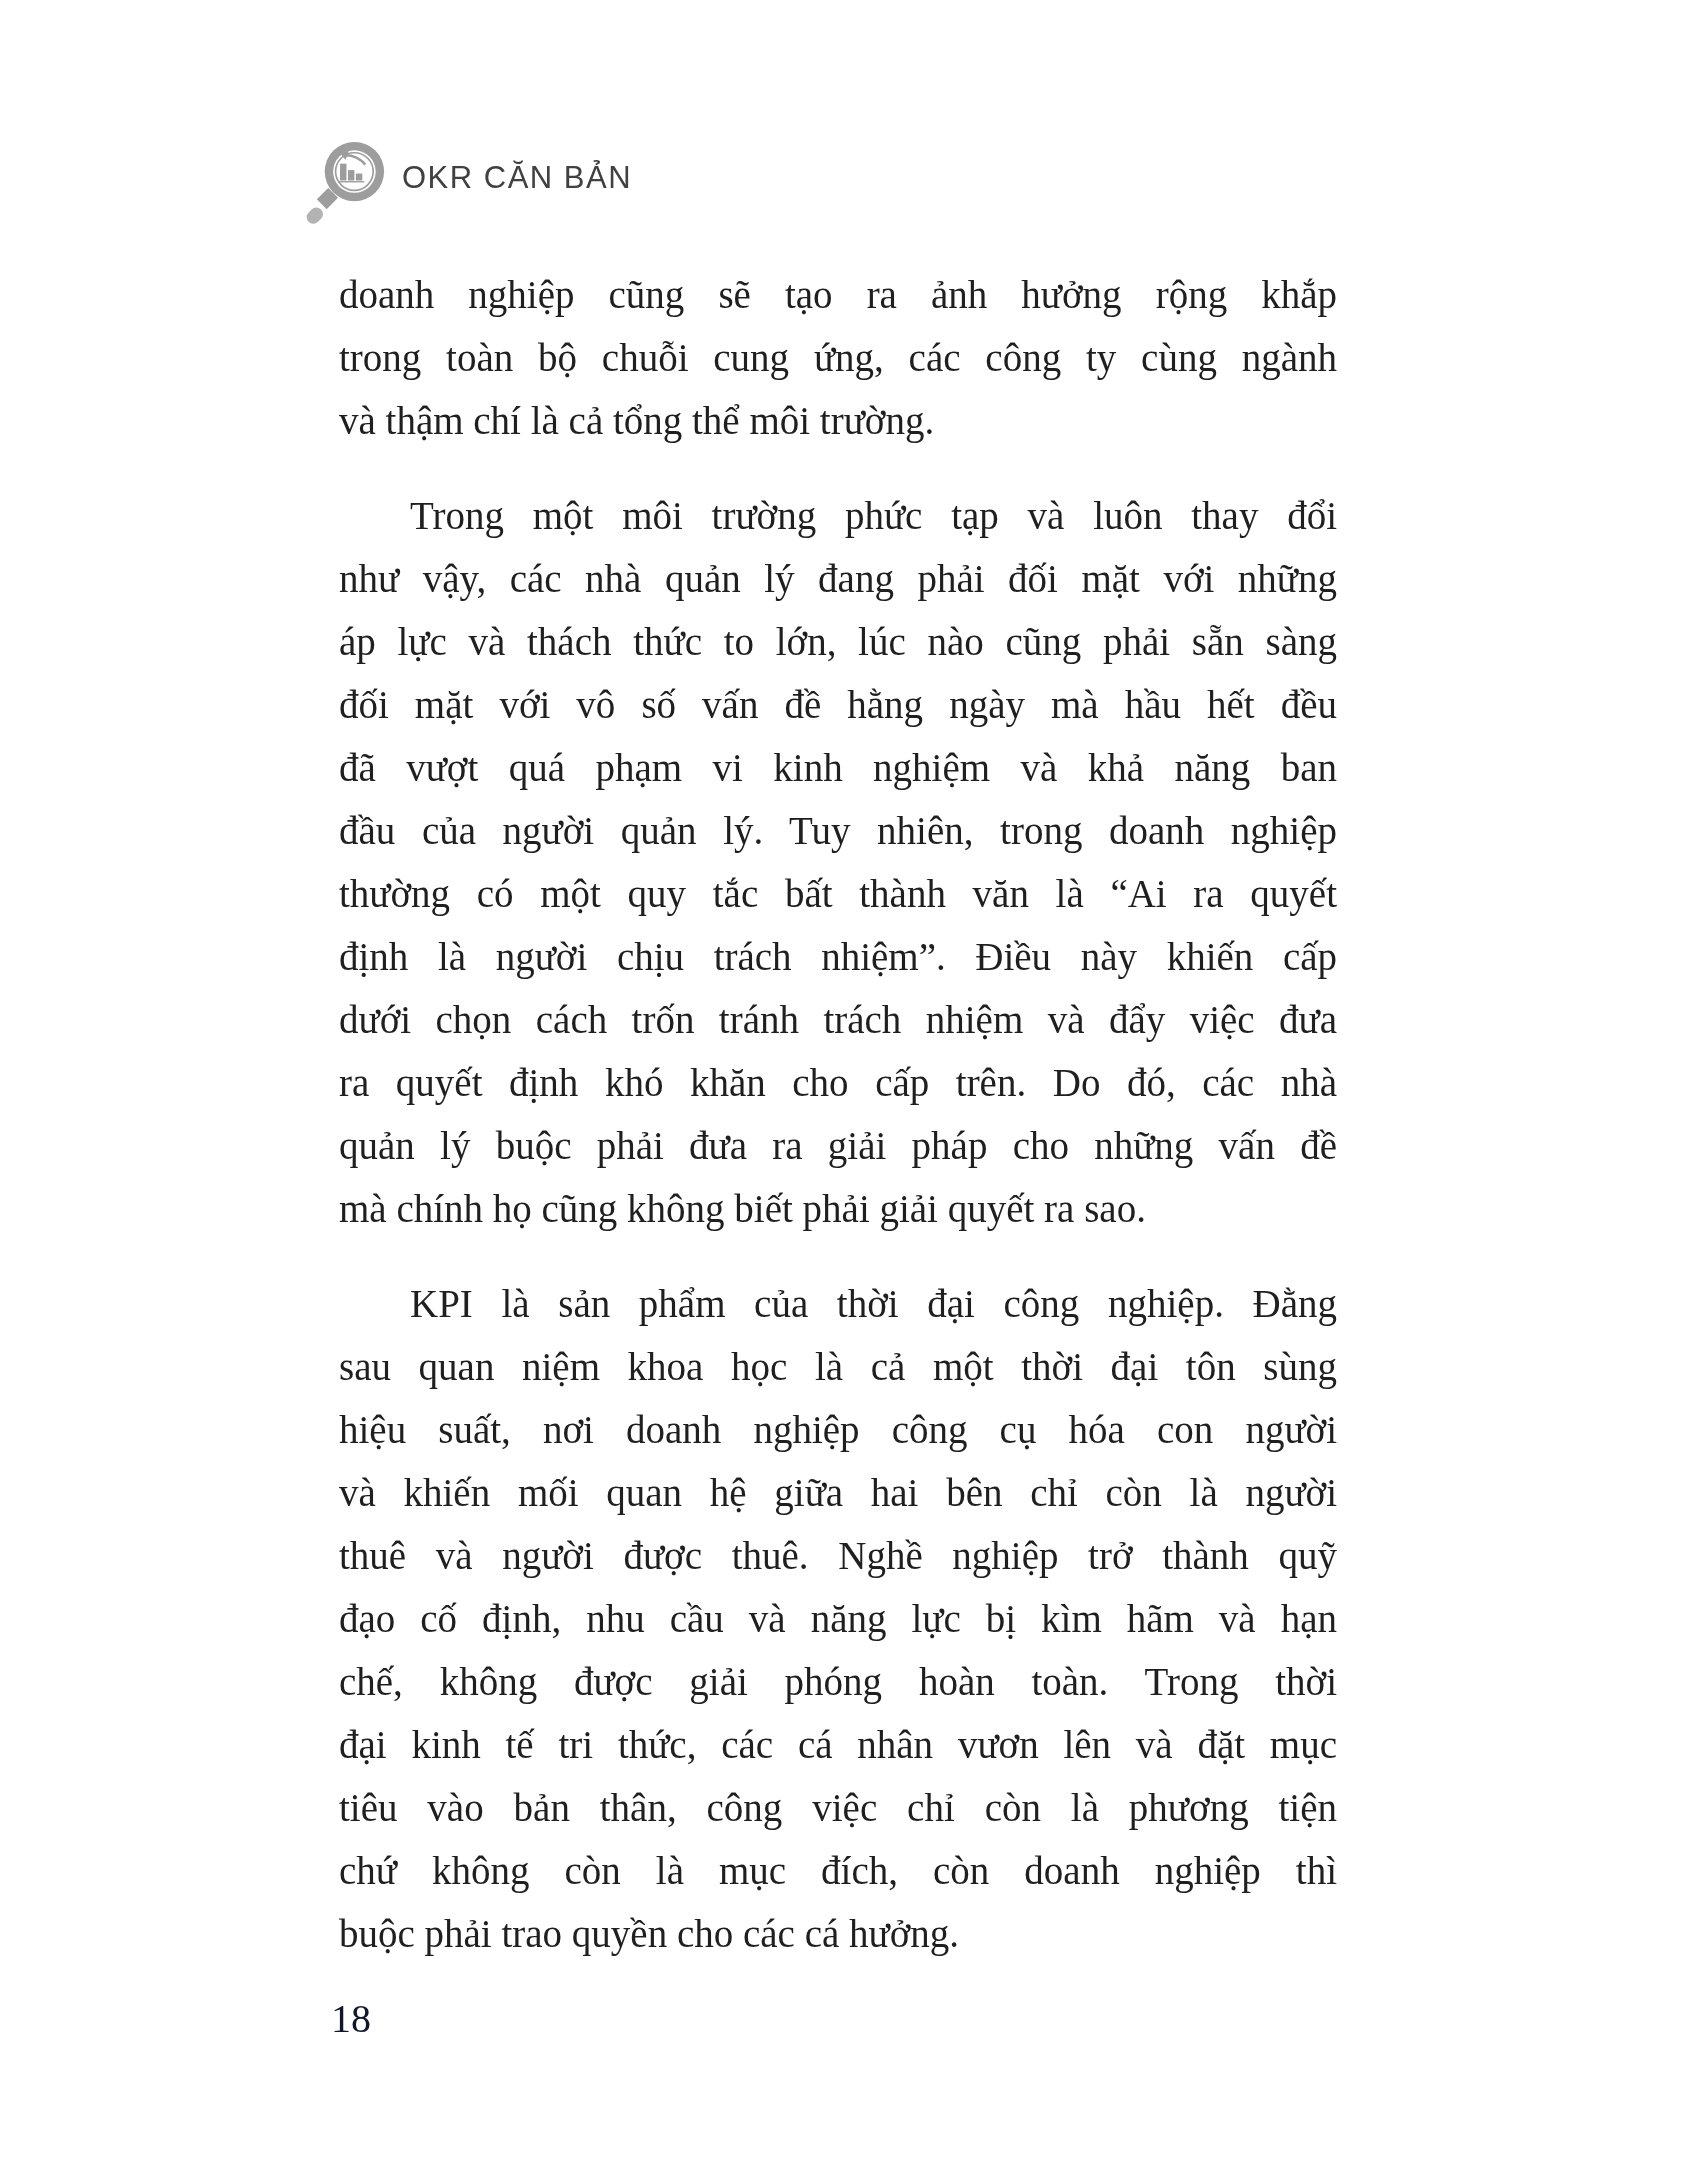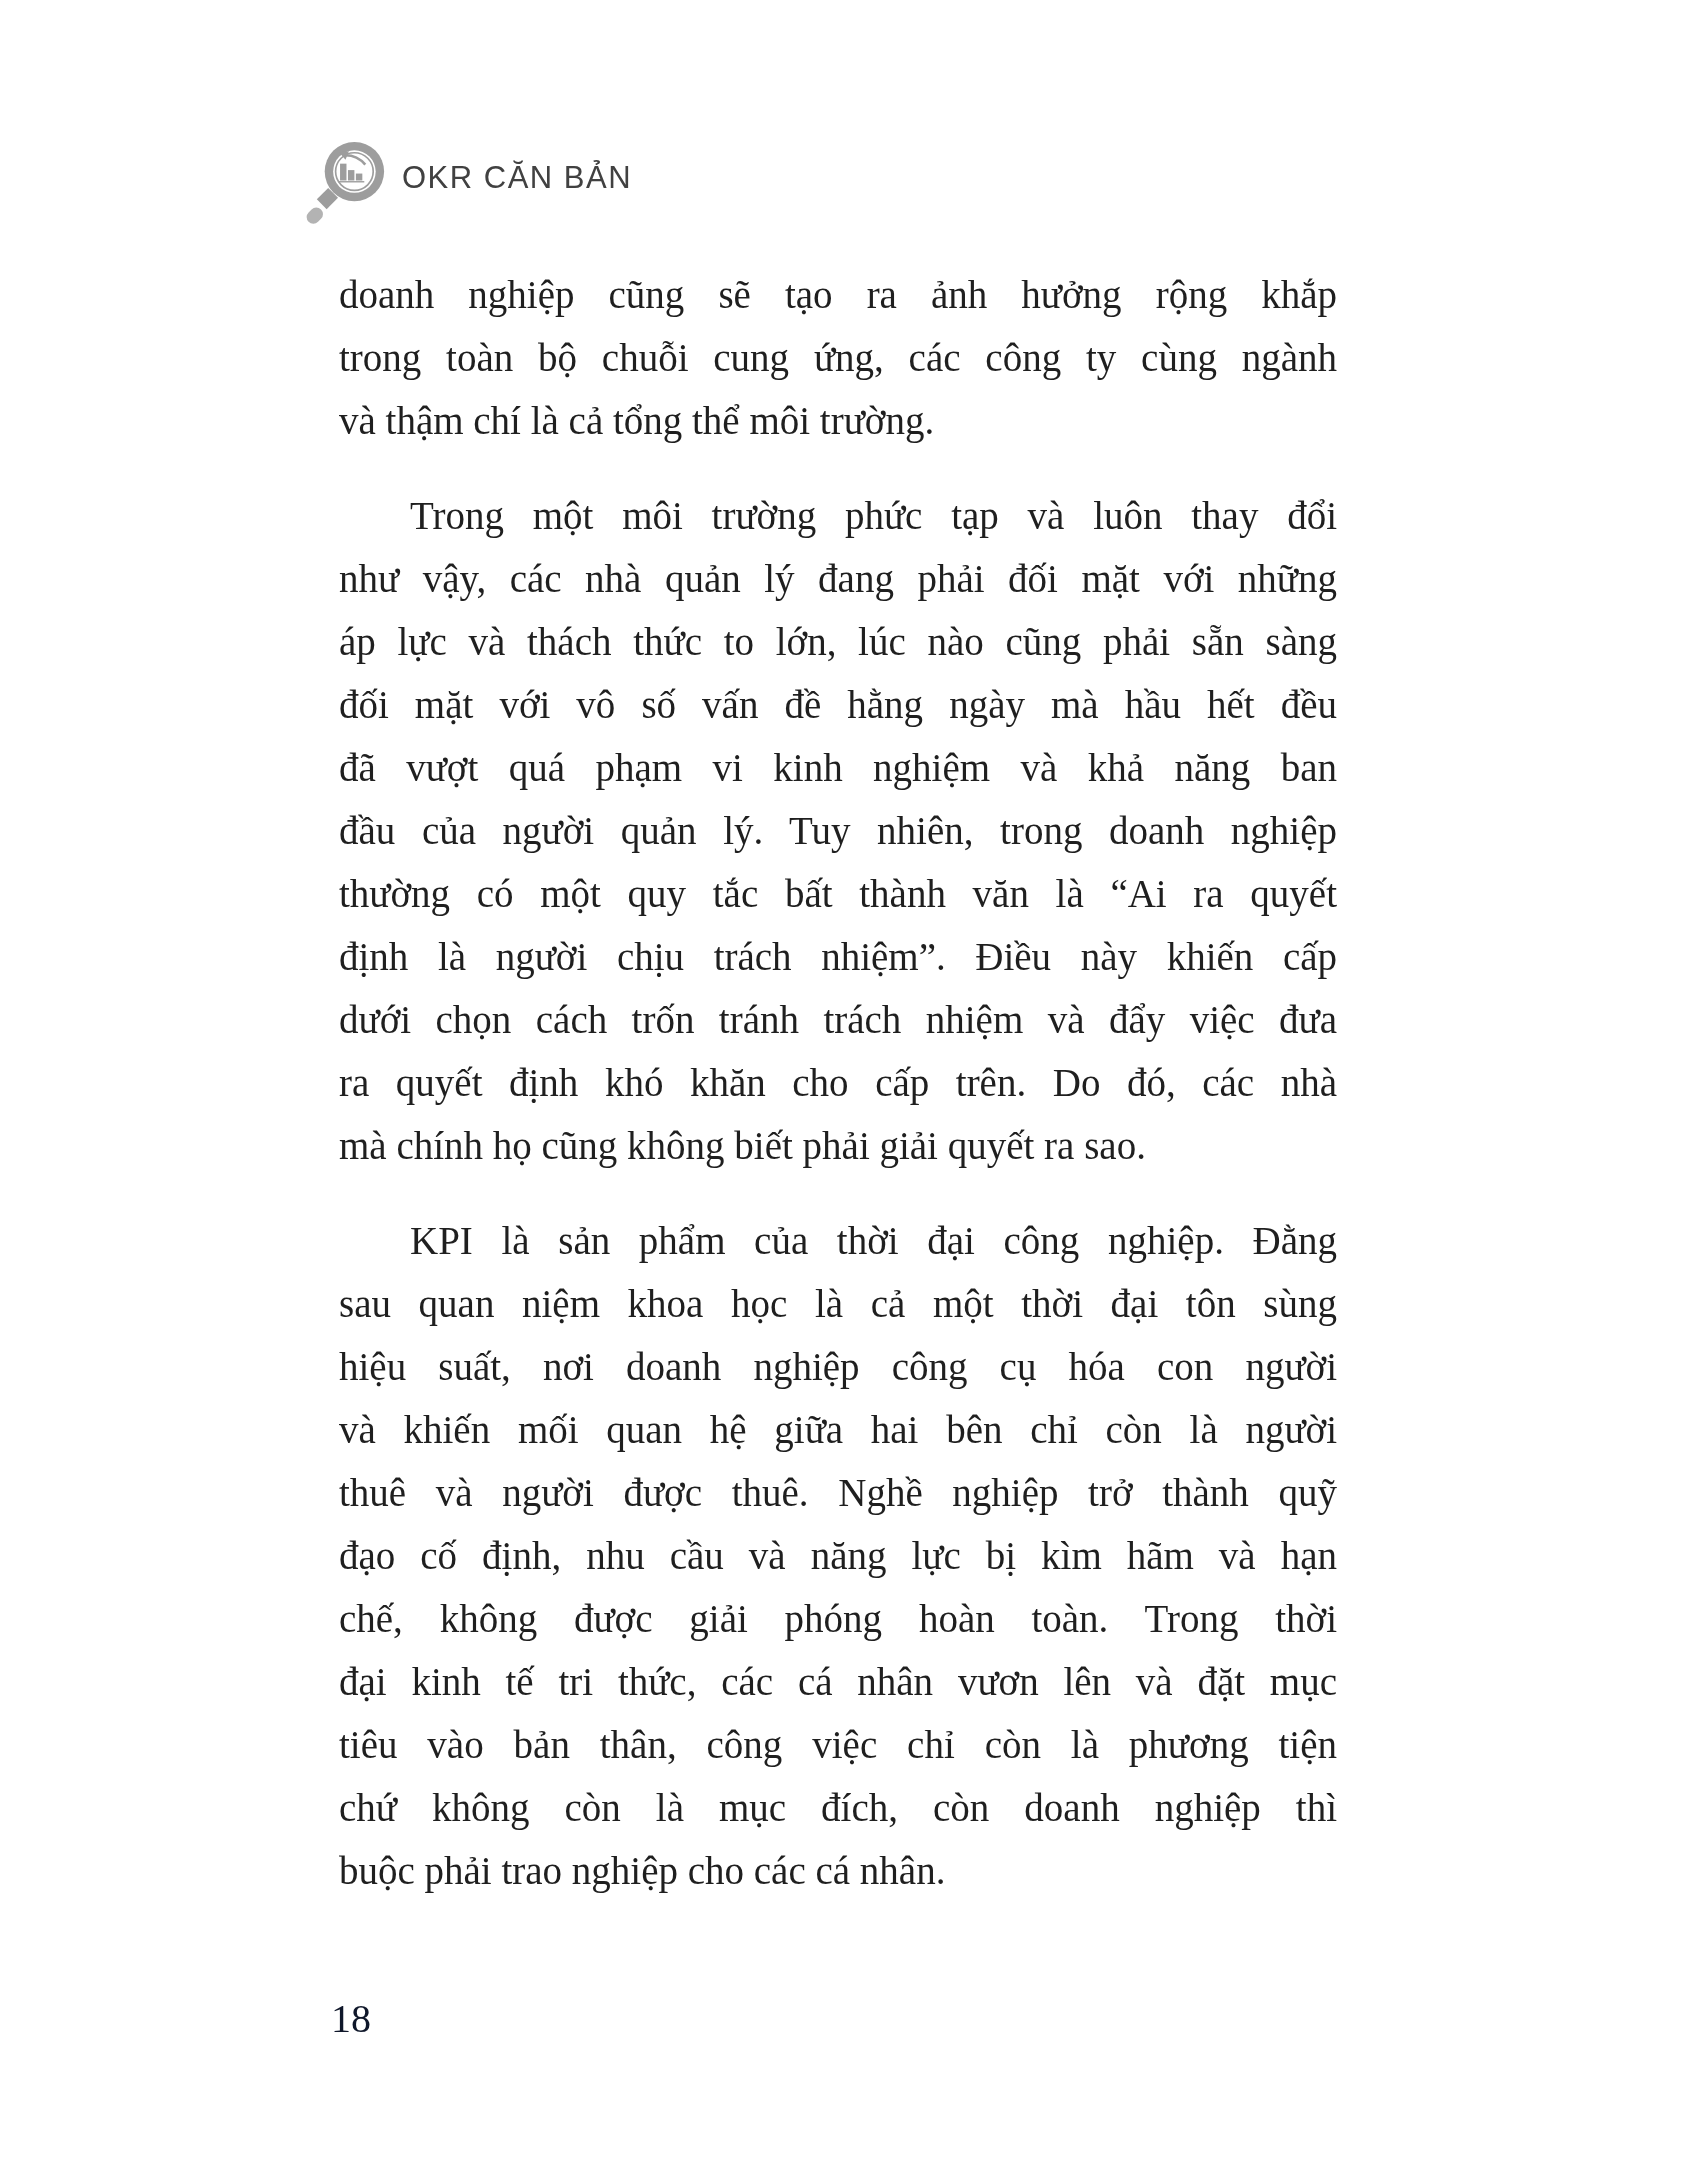--- a/index.html
+++ b/index.html
@@ -116,33 +116,34 @@
         <div class="line">Trong một môi trường phức tạp và luôn thay đổi</div>
         <div class="line">như vậy, các nhà quản lý đang phải đối mặt với những</div>
         <div class="line">áp lực và thách thức to lớn, lúc nào cũng phải sẵn sàng</div>
         <div class="line">đối mặt với vô số vấn đề hằng ngày mà hầu hết đều</div>
         <div class="line">đã vượt quá phạm vi kinh nghiệm và khả năng ban</div>
         <div class="line">đầu của người quản lý. Tuy nhiên, trong doanh nghiệp</div>
         <div class="line">thường có một quy tắc bất thành văn là “Ai ra quyết</div>
         <div class="line">định là người chịu trách nhiệm”. Điều này khiến cấp</div>
         <div class="line">dưới chọn cách trốn tránh trách nhiệm và đẩy việc đưa</div>
         <div class="line">ra quyết định khó khăn cho cấp trên. Do đó, các nhà</div>
+        <div class="line">quản lý buộc phải đưa ra giải pháp cho những vấn đề</div>
         <div class="line last-line">mà chính họ cũng không biết phải giải quyết ra sao.</div>
       </div>
       <div class="paragraph indented">
         <div class="line">KPI là sản phẩm của thời đại công nghiệp. Đằng</div>
         <div class="line">sau quan niệm khoa học là cả một thời đại tôn sùng</div>
         <div class="line">hiệu suất, nơi doanh nghiệp công cụ hóa con người</div>
         <div class="line">và khiến mối quan hệ giữa hai bên chỉ còn là người</div>
         <div class="line">thuê và người được thuê. Nghề nghiệp trở thành quỹ</div>
         <div class="line">đạo cố định, nhu cầu và năng lực bị kìm hãm và hạn</div>
         <div class="line">chế, không được giải phóng hoàn toàn. Trong thời</div>
         <div class="line">đại kinh tế tri thức, các cá nhân vươn lên và đặt mục</div>
         <div class="line">tiêu vào bản thân, công việc chỉ còn là phương tiện</div>
         <div class="line">chứ không còn là mục đích, còn doanh nghiệp thì</div>
-        <div class="line last-line">buộc phải trao nghiệp cho các cá nhân.</div>
+        <div class="line last-line">buộc phải trao quyền cho các cá hưởng.</div>
       </div>
     </div>
 
   <div class="page-number">18</div>
 
 </div>
 
 
 </body></html>

